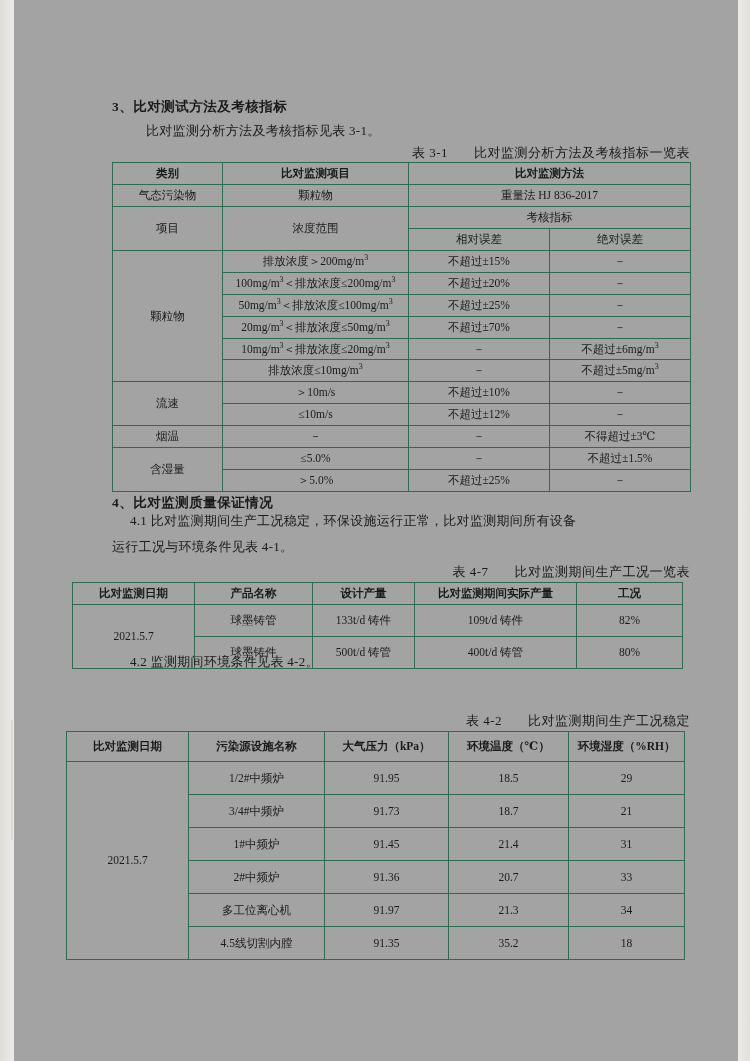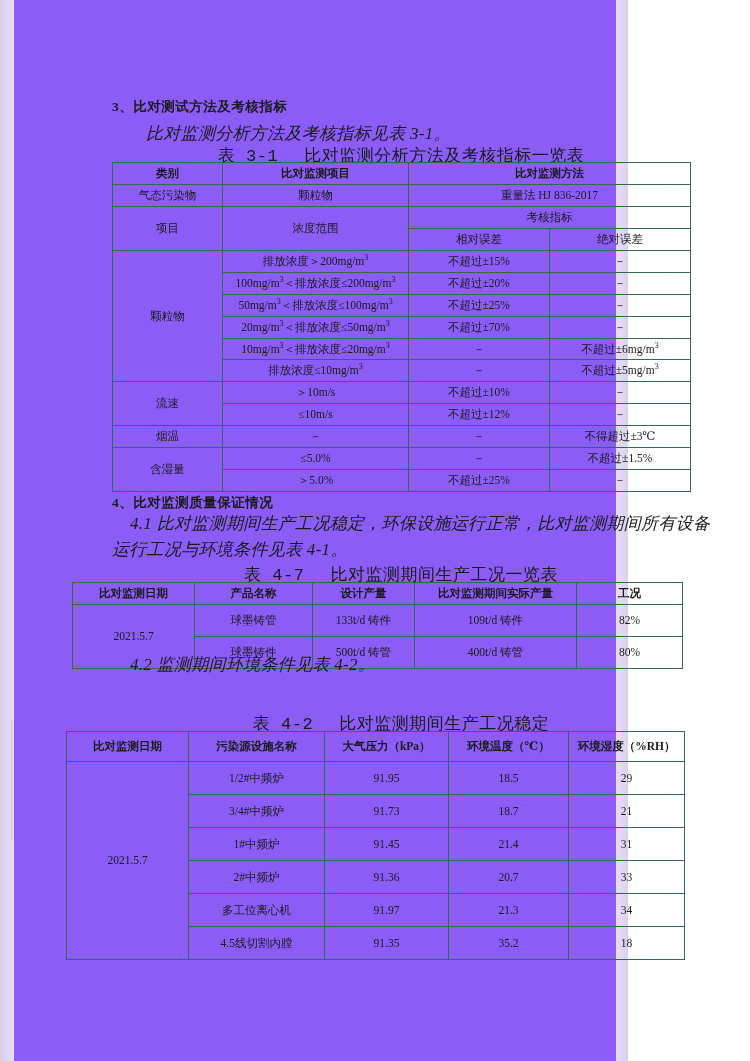--- a/index.html
+++ b/index.html
@@ -11,23 +11,23 @@
     height: 1061px;
     background: #ffffff;
     font-family: "Liberation Serif", "DejaVu Serif", serif;
     color: #1a1a1a;
     position: relative;
     overflow: hidden;
   }
   .page {
     position: absolute;
     left: 0; top: 0;
-    width: 628px;
+    width: 750px;
     height: 1061px;
-    background: #8b5cf6;
+    background: #a3a3a3;
   }
   
   .scan-edge-left {
     position: absolute;
     left: 0; top: 0;
     width: 14px; height: 1061px;
     background: linear-gradient(to right, #efece4, #fdfdfb);
     opacity: .8;
   }
   .scan-edge-right {
@@ -50,29 +50,27 @@
     left: 0; top: 0;
     width: 750px;
     padding: 0;
   }
   .h-sec {
     font-size: 13.5px;
     font-weight: bold;
     letter-spacing: .5px;
   }
   .body-line {
-    font-size: 17px;
+    font-size: 13px;
     letter-spacing: .3px;
-    font-style: italic;
   }
   .tbl-cap {
-    font-size: 17px;
-    text-align: center;
+    font-size: 13px;
+    text-align: right;
     letter-spacing: .5px;
-    font-family: Liberation Mono, monospace;
   }
   .tbl-cap .cap-num { margin-right: 26px; }
 
   table.doc {
     border-collapse: collapse;
     font-size: 11.5px;
     table-layout: fixed;
   }
   table.doc td, table.doc th {
     border: 1px solid #2e6b4f;

